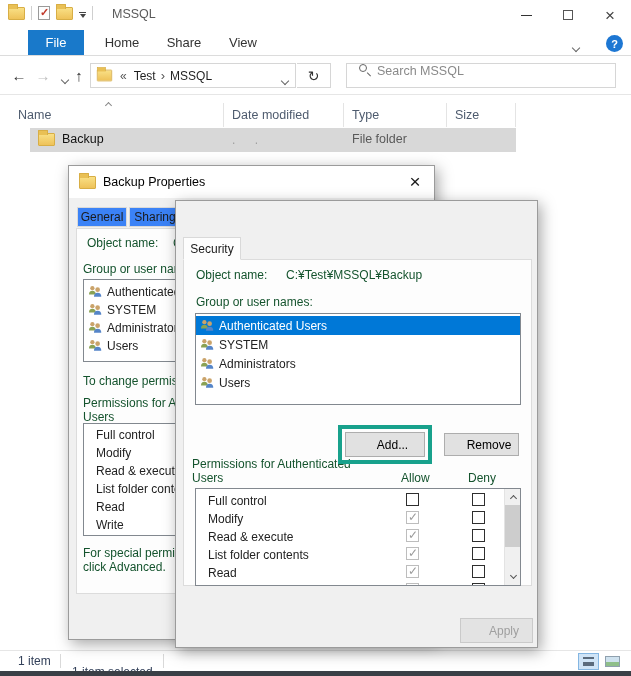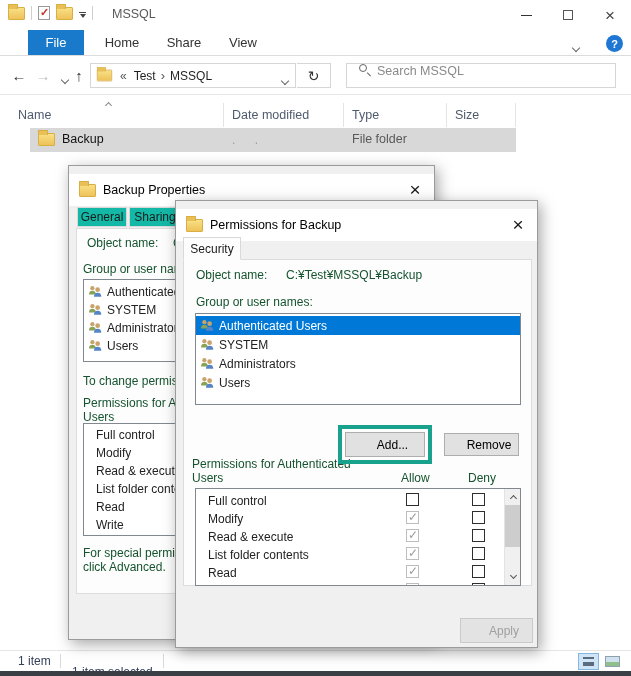--- a/index.html
+++ b/index.html
@@ -93,27 +93,27 @@
   .st-view.details { right:32px; background:#cfe4f7; border:1px solid #84b6e2; }
   .st-view.thumbs { right:8px; }
   .lines-ico { width:11px; height:9px; border-top:2px solid #5a6b7d; border-bottom:2px solid #5a6b7d; position:relative; }
   .lines-ico::after { content:""; position:absolute; left:0; top:2.5px; width:11px; height:2px; background:#5a6b7d; }
   .thumb-ico { width:15px; height:11px; border:1px solid #8fa0ae; background:linear-gradient(#cfe2ef 55%, #8fbf8a 45%); }
 
   .bottomstrip { position:absolute; left:0; top:671px; width:631px; height:5px; background:#3a3f46; }
 
   
   .dlg { position:absolute; background:#f0f0f0; border:1px solid #9b9b9b; box-shadow:3px 4px 14px rgba(0,0,0,.35); }
-  .dlg-title { position:absolute; left:0; top:8px; right:0; height:32px; background:#fff; }
+  .dlg-title { position:absolute; left:0; top:0; right:0; height:32px; background:#fff; }
   .dlg-title .folder-ico { position:absolute; left:10px; top:10px; }
   .dlg-title .t { position:absolute; left:34px; top:9px; color:#000; font-size:12.5px; }
   .dlg-close { position:absolute; width:28px; height:24px; top:4px; display:flex; align-items:center; justify-content:center; font-size:19px; color:#1a1a1a; font-weight:300; }
   .dlg-close::after { content:"×"; }
 
-  .tabctl { position:absolute; height:20px; background:#14b8a6; border:1px solid #d9d9d9; display:flex; align-items:center; justify-content:center; color:#1a1a1a; }
+  .tabctl { position:absolute; height:20px; background:#3b82f6; border:1px solid #d9d9d9; display:flex; align-items:center; justify-content:center; color:#1a1a1a; }
   .tabctl.sel { background:#fdfdfd; border-bottom:1px solid #fdfdfd; height:23px; z-index:3; }
   .page { position:absolute; background:#fdfdfd; border:1px solid #dcdcdc; }
 
   .lbl { position:absolute; color:#14532d; }
   .listbox { position:absolute; background:#fff; border:1px solid #82888f; overflow:hidden; }
   .grow { position:absolute; left:0; width:100%; height:19px; display:flex; align-items:center; }
   .grow .gname { margin-left:4px; }
   .grow.sel { background:#0078d7; color:#fff; }
   .gicon { width:16px; height:15px; margin-left:3px; flex:0 0 auto; }
 
@@ -298,25 +298,20 @@
     <span class="plitem" style="top:58px;">List folder contents</span>
     <span class="plitem" style="top:76px;">Read</span>
     <span class="plitem" style="top:94px;">Write</span>
   </div>
 
   <span class="lbl" style="left:14px; top:380px;">For special permissions or advanced settings,</span>
   <span class="lbl" style="left:14px; top:394px;">click  Advanced.</span>
 </div>
 
 <div class="dlg" style="left:175px; top:200px; width:363px; height:448px; z-index:20;">
-  <div class="dlg-title">
-    <span class="folder-ico"></span>
-    <span class="t">Permissions for Backup</span>
-    <span class="dlg-close" style="left:328px;"></span>
-  </div>
   <div class="tabctl sel" style="left:7px; top:36px; width:58px;">Security</div>
   <div class="page" style="left:7px; top:58px; width:349px; height:327px;"></div>
 
   <span class="lbl" style="left:20px; top:67px;">Object name:</span>
   <span class="lbl" style="left:110px; top:67px;">C:¥Test¥MSSQL¥Backup</span>
   <span class="lbl" style="left:20px; top:94px;">Group or user names:</span>
 
   <div class="listbox" style="left:19px; top:112px; width:326px; height:92px;">
     <div class="grow sel" style="top:2px;">
       <svg class="gicon" viewBox="0 0 16 16">

